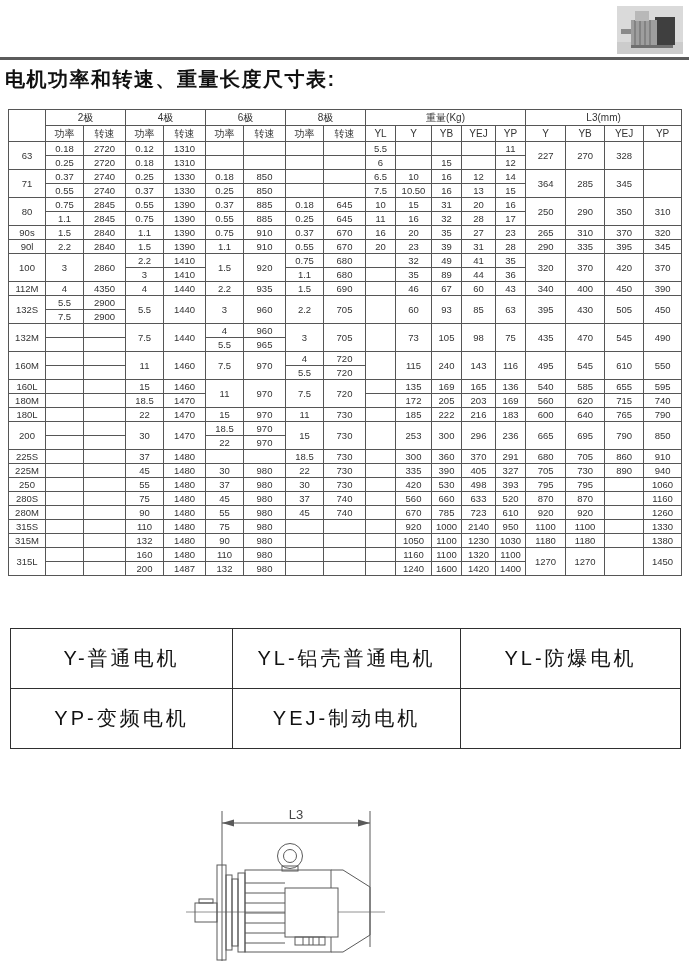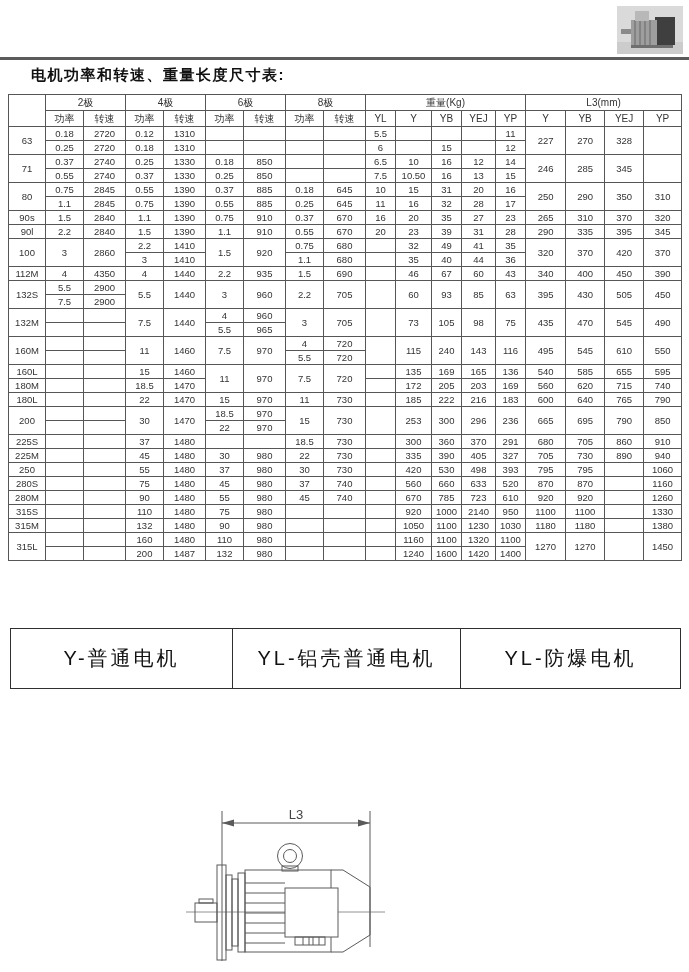--- a/index.html
+++ b/index.html
@@ -2,25 +2,25 @@
 <html><head>
 <meta charset="utf-8">
 <style>
   html,body{margin:0;padding:0;background:#fff;}
   .page{position:relative;width:689px;height:972px;background:#ffffff;overflow:hidden;
         font-family:"Liberation Sans",sans-serif;color:#2b2b2b;}
 
   .top-rule{position:absolute;left:0;top:57px;width:689px;height:3px;background:#5b5b5b;}
   .photo-wrap{position:absolute;right:6px;top:6px;width:66px;height:48px;}
 
-  .doc-title{position:absolute;left:5px;top:66px;font-size:15px;font-weight:bold;
-             color:#111;letter-spacing:1.5px;margin-left:26px;}
+  .doc-title{position:absolute;left:5px;top:66px;font-size:20px;font-weight:bold;
+             color:#111;letter-spacing:1.5px;}
 
   
-  table.spec{position:absolute;left:8px;top:94px;width:673px;border-collapse:collapse;
+  table.spec{position:absolute;left:8px;top:109px;width:673px;border-collapse:collapse;
              table-layout:fixed;}
   table.spec td{border:1px solid #565656;text-align:center;vertical-align:middle;
                 font-size:9.5px;color:#333;padding:0;height:13px;line-height:11px;
                 overflow:hidden;white-space:nowrap;}
   table.spec thead td{font-size:10px;color:#333;height:15px;}
 
   
   table.legend{position:absolute;left:10px;top:628px;width:670px;border-collapse:collapse;
                table-layout:fixed;}
   table.legend td{border:1.5px solid #2f2f2f;text-align:center;vertical-align:middle;
@@ -149,21 +149,21 @@
           <td>1330</td>
           <td>0.18</td>
           <td>850</td>
           <td></td>
           <td></td>
           <td>6.5</td>
           <td>10</td>
           <td>16</td>
           <td>12</td>
           <td>14</td>
-          <td rowspan="2">246</td>
+          <td rowspan="2">364</td>
           <td rowspan="2">285</td>
           <td rowspan="2">345</td>
           <td rowspan="2"></td>
         </tr>
         <tr>
           <td>0.55</td>
           <td>2740</td>
           <td>0.37</td>
           <td>1330</td>
           <td>0.25</td>
@@ -271,21 +271,21 @@
           <td rowspan="2">420</td>
           <td rowspan="2">370</td>
         </tr>
         <tr>
           <td>3</td>
           <td>1410</td>
           <td>1.1</td>
           <td>680</td>
           <td></td>
           <td>35</td>
-          <td>40</td>
+          <td>89</td>
           <td>44</td>
           <td>36</td>
         </tr>
         <tr>
           <td>112M</td>
           <td>4</td>
           <td>4350</td>
           <td>4</td>
           <td>1440</td>
           <td>2.2</td>
@@ -643,20 +643,25 @@
       <col style="width:222px">
         <col style="width:228px">
         <col style="width:220px">
     </colgroup>
     <tbody id="legend-body">
         <tr>
           <td>Y-普通电机</td>
           <td>YL-铝壳普通电机</td>
           <td>YL-防爆电机</td>
         </tr>
+        <tr>
+          <td>YP-变频电机</td>
+          <td>YEJ-制动电机</td>
+          <td></td>
+        </tr>
       </tbody>
   </table>
 
   <div class="drawing-wrap">
     <svg width="230" height="177" viewBox="0 0 230 177" fill="none" stroke="#5a5a5a" stroke-width="1">
 
       <line x1="49" y1="16" x2="49" y2="166"></line>
       <line x1="197" y1="16" x2="197" y2="152"></line>
 
       <line x1="49" y1="28" x2="197" y2="28"></line>

